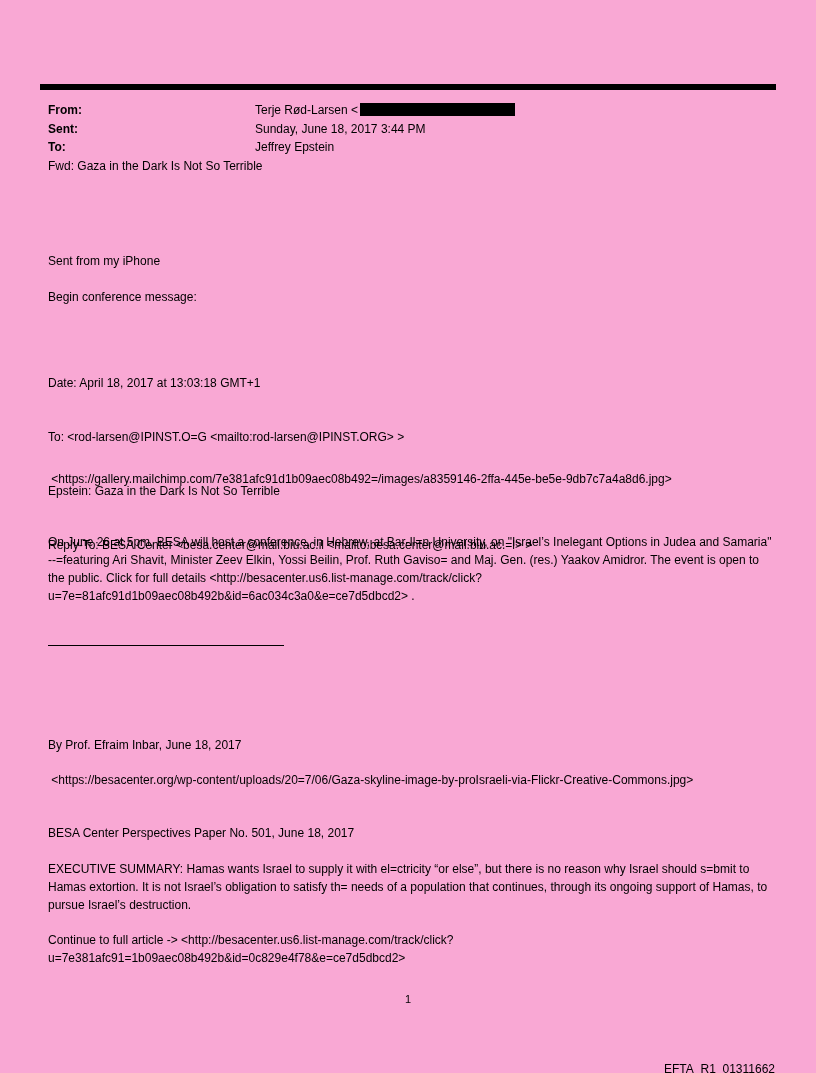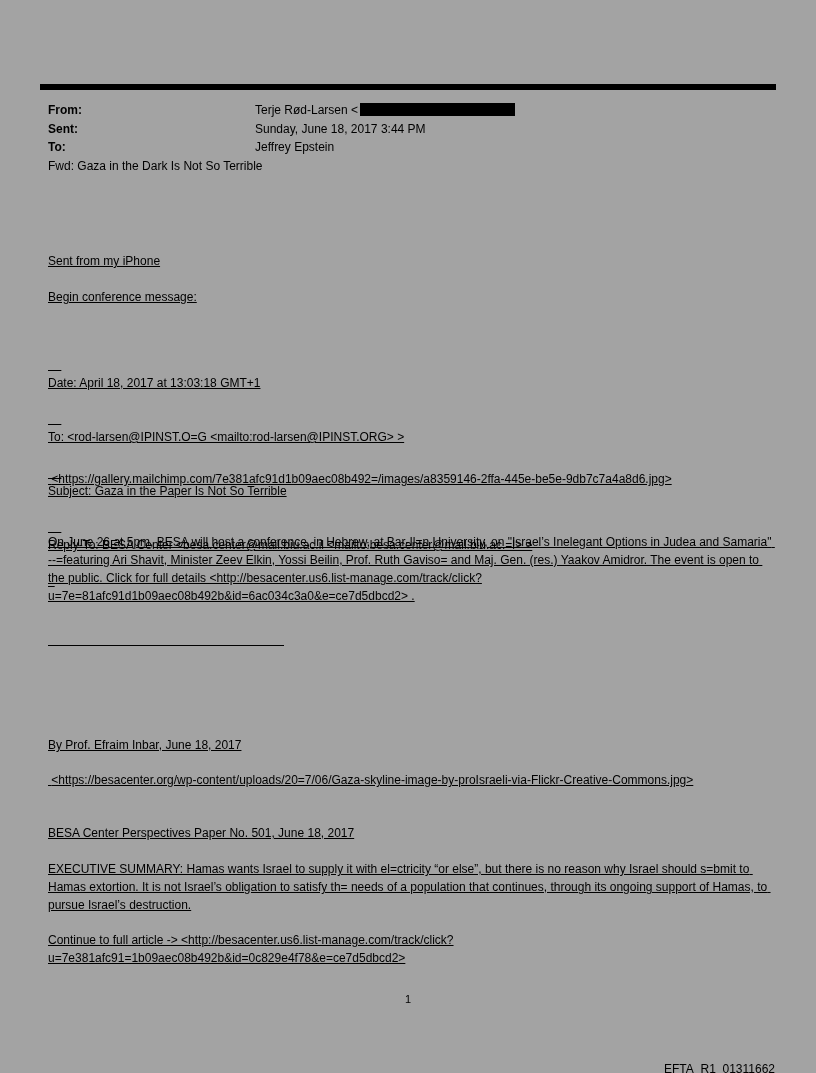--- a/index.html
+++ b/index.html
@@ -1,20 +1,20 @@
 <!DOCTYPE html>
 <html><head>
 <meta charset="utf-8">
 <style>
   html, body { margin: 0; padding: 0; background: #ffffff; }
   .page {
     position: relative;
     width: 816px;
     height: 1073px;
-    background: #a3a3a3;
+    background: #f9a8d4;
     font-family: "Liberation Sans", sans-serif;
     font-size: 12px;
     color: #000000;
     overflow: hidden;
   }
   .top-rule {
     position: absolute;
     left: 40px;
     top: 84px;
     width: 736px;
@@ -39,21 +39,20 @@
     margin-left: 2px;
   }
   .body-par {
     position: absolute;
     left: 48px;
     width: 724px;
     margin: 0;
     line-height: 18px;
     white-space: pre-wrap;
     word-wrap: break-word;
-    text-decoration: underline;
   }
   .fwd-line { line-height: 18px; white-space: pre-wrap; }
   .divider-line {
     position: absolute;
     left: 48px;
     top: 645px;
     width: 236px;
     height: 0;
     border-top: 1px solid #000000;
   }
@@ -100,21 +99,21 @@
     </div>
   </div>
 
   <p class="body-par" style="top:252px">Sent from my iPhone</p>
 
   <p class="body-par" style="top:288px">Begin conference message:</p>
 
   <div class="body-par" style="top:338px">
     <div class="fwd-line">Date: April 18, 2017 at 13:03:18 GMT+1</div>
     <div class="fwd-line">To: &lt;rod-larsen@IPINST.O=G &lt;mailto:rod-larsen@IPINST.ORG&gt; &gt;</div>
-    <div class="fwd-line">Subject: Gaza in the Paper Is Not So Terrible</div>
+    <div class="fwd-line">Epstein: Gaza in the Dark Is Not So Terrible</div>
     <div class="fwd-line">Reply-To: BESA Center &lt;besa.center@mail.biu.ac.il &lt;mailto:besa.center@mail.biu.ac.=l&gt; &gt;</div>
   </div>
 
   <p class="body-par" style="top:470px"> &lt;https://gallery.mailchimp.com/7e381afc91d1b09aec08b492=/images/a8359146-2ffa-445e-be5e-9db7c7a4a8d6.jpg&gt;</p>
 
   <p class="body-par" style="top:533px">On June 26 at 5pm, BESA will host a conference, in Hebrew, at Bar-Il=n University, on "Israel’s Inelegant Options in Judea and Samaria" --=featuring Ari Shavit, Minister Zeev Elkin, Yossi Beilin, Prof. Ruth Gaviso= and Maj. Gen. (res.) Yaakov Amidror. The event is open to the public. Click for full details &lt;http://besacenter.us6.list-manage.com/track/click?u=7e=81afc91d1b09aec08b492b&amp;id=6ac034c3a0&amp;e=ce7d5dbcd2&gt; .</p>
 
   <div class="divider-line"></div>
 
 

